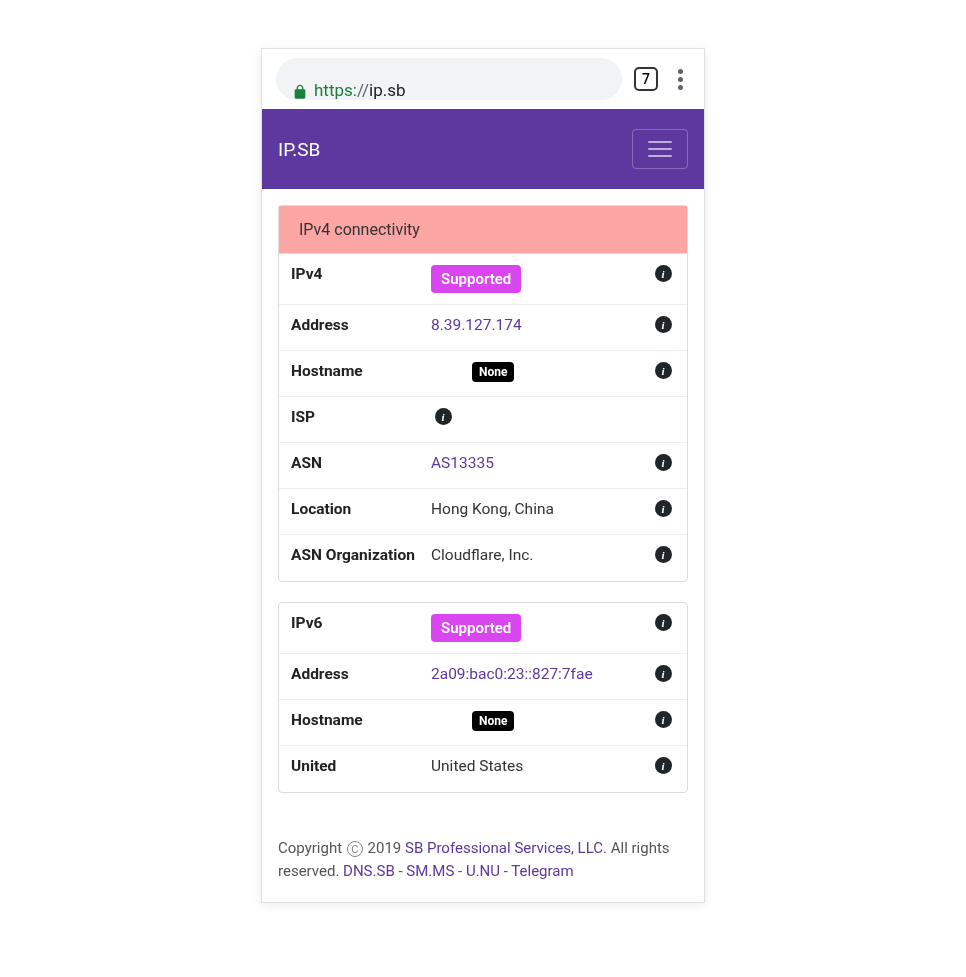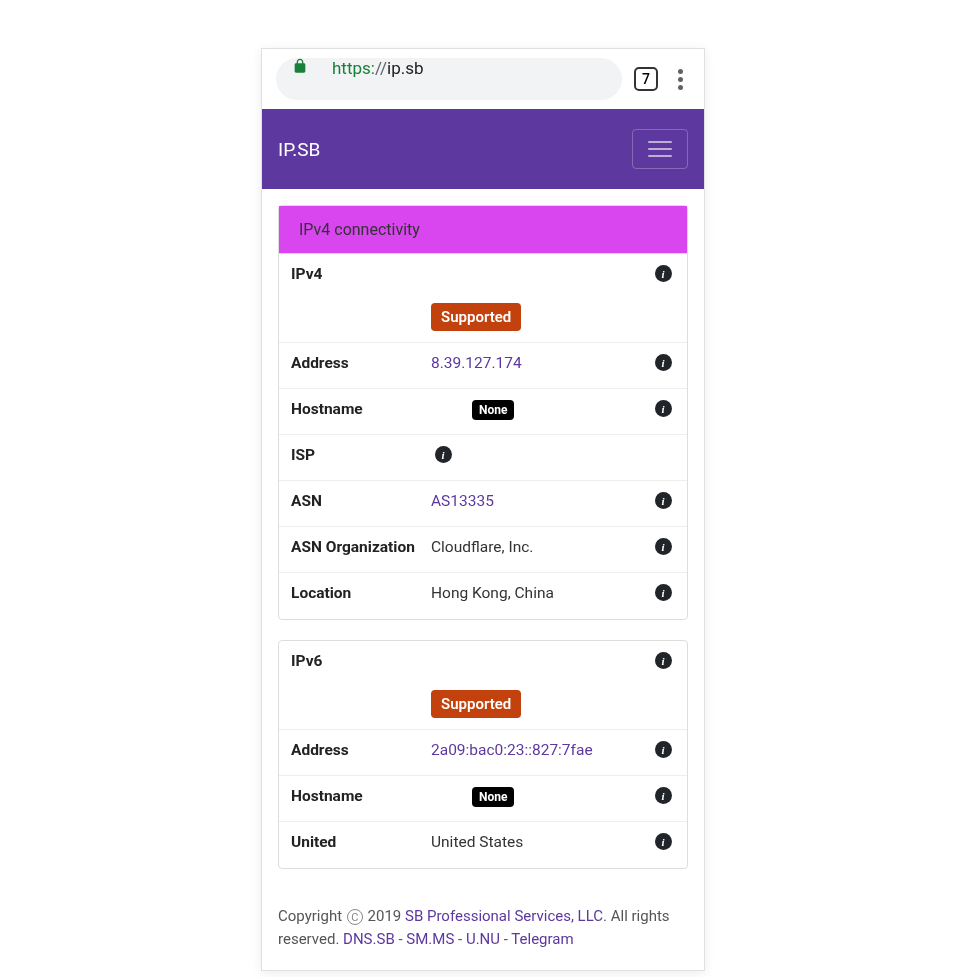--- a/index.html
+++ b/index.html
@@ -29,23 +29,23 @@
       align-items: center;
       padding: 0 14px;
       gap: 12px;
     }
     .url-bar {
       flex: 1;
       height: 42px;
       background: #f1f3f4;
       border-radius: 21px;
       display: flex;
-      align-items: flex-start;
+      align-items: flex-end;
       padding: 0 16px;
-      gap: 24px;
+      gap: 6px;
     }
     .lock-icon {
       width: 16px;
       height: 16px;
       position: relative;
     }
     .lock-icon svg {
       width: 16px;
       height: 16px;
     }
@@ -119,21 +119,21 @@
     }
     .content {
       padding: 16px;
     }
     .card {
       border: 1px solid #ddd;
       border-radius: 4px;
       margin-bottom: 20px;
     }
     .card-header {
-      background: #d946ef;
+      background: #fca5a5;
       padding: 14px 20px;
       font-size: 16px;
       color: #333;
       border-bottom: 1px solid #ddd;
     }
     .row {
       display: flex;
       align-items: flex-start;
       padding: 11px 12px;
       border-bottom: 1px solid #eee;
@@ -181,35 +181,35 @@
     }
     .badge {
       display: inline-block;
       padding: 5px 10px;
       border-radius: 4px;
       color: #fff;
       font-size: 15px;
       font-weight: 600;
     }
     .badge-success {
-      background: #c2410c;
-      margin-top: 38px;
+      background: #d946ef;
     }
     .badge-warning {
       background: #000000;
       font-size: 12px;
       padding: 3px 7px;
       font-weight: 700;
       margin-left: 41px;
     }
     .footer {
       padding: 0 16px 20px;
       font-size: 15px;
       color: #555;
       line-height: 1.5;
+      margin-top: 8px;
     }
     .footer .link {
       color: #5d389e;
     }
     .copy-circle {
       display: inline-flex;
       width: 16px;
       height: 16px;
       border: 1px solid #888;
       border-radius: 50%;
@@ -299,30 +299,30 @@
 
       <div class="row">
         <div class="row-label">ASN</div>
         <div class="row-value link">AS13335</div>
         <div class="row-info">
             <span class="info-icon"></span>
           </div>
       </div>
 
       <div class="row">
+        <div class="row-label">Location</div>
+        <div class="row-value">Hong Kong, China</div>
+        <div class="row-info">
+            <span class="info-icon"></span>
+          </div>
+      </div>
+
+      <div class="row">
         <div class="row-label">ASN Organization</div>
         <div class="row-value">Cloudflare, Inc.</div>
-        <div class="row-info">
-            <span class="info-icon"></span>
-          </div>
-      </div>
-
-      <div class="row">
-        <div class="row-label">Location</div>
-        <div class="row-value">Hong Kong, China</div>
         <div class="row-info">
             <span class="info-icon"></span>
           </div>
       </div>
     </div>
 
     <div class="card">
 
       <div class="row">
         <div class="row-label">IPv6</div>

